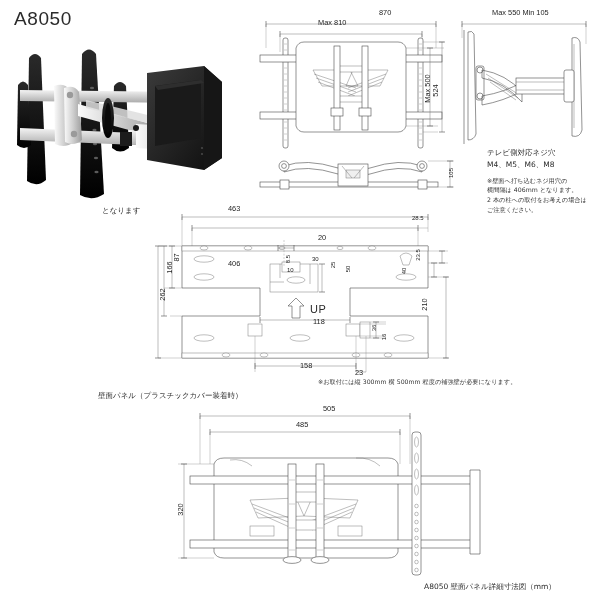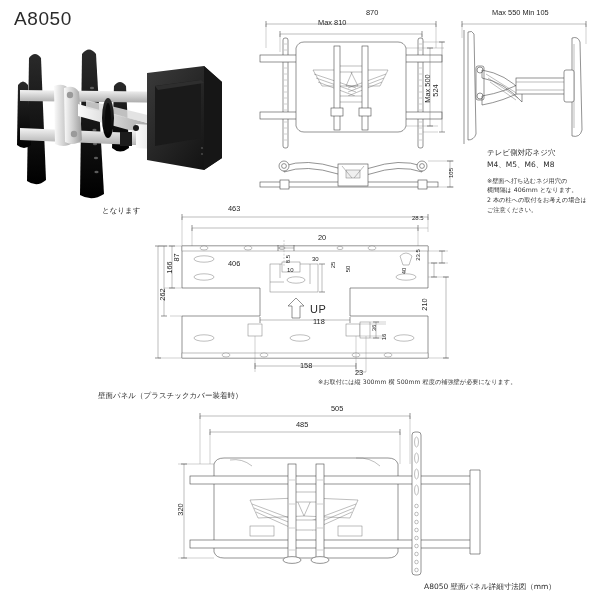--- a/index.html
+++ b/index.html
@@ -234,21 +234,21 @@
       <rect class="ln fillw" x="73" y="100" width="12" height="8"></rect>
       <rect class="ln fillw" x="101" y="100" width="12" height="8"></rect>
 
       <path class="ln-ext" d="M165 34 L186 34 M165 124 L180 124 M148 40 L186 40 M148 118 L180 118"></path>
       <line class="ln-thin" x1="172" y1="40" x2="172" y2="118"></line>
       <path class="ln" d="M169 40 L175 40 M169 118 L175 118"></path>
       <line class="ln-thin" x1="184" y1="34" x2="184" y2="124"></line>
       <path class="ln" d="M181 34 L187 34 M181 124 L187 124"></path>
     </svg>
   </div>
-  <div class="abs dim" style="left:339px; top:8px;padding-left:27px;">870</div>
+  <div class="abs dim" style="left:352px; top:8px;padding-left:27px;">870</div>
   <div class="abs dim" style="left:318px; top:18px;">Max 810</div>
   <div class="abs dim vert" style="left:413px; top:84px;">Max 500</div>
   <div class="abs dim vert" style="left:429px; top:86px;">524</div>
 
   <div class="abs" style="left:258px; top:152px; width:200px; height:46px;">
     <svg width="200" height="46" viewBox="0 0 200 46">
 
       <rect class="ln fillw" x="2" y="30" width="178" height="5"></rect>
 
       <path class="ln" d="M26 14 q22 -8 54 2 q16 4 32 0 q30 -10 52 -2 l0 6 q-22 -8 -52 2 q-16 4 -32 0 q-32 -10 -54 -2 z"></path>
@@ -497,19 +497,19 @@
       </g>
 
       <path class="ln fillw" d="M282 70 L292 70 L292 154 L282 154 Z"></path>
 
       <path class="ln-ext" d="M26 64 L-10 64 M26 158 L-10 158"></path>
       <line class="ln-thin" x1="-4" y1="64" x2="-4" y2="158"></line>
       <path class="ln" d="M-7 64 L-1 64 M-7 158 L-1 158"></path>
     </svg>
   </div>
 
-  <div class="abs dim" style="left:312px; top:404px;padding-left:19px;">505</div>
+  <div class="abs dim" style="left:304px; top:404px;padding-left:19px;">505</div>
   <div class="abs dim" style="left:296px; top:420px;">485</div>
   <div class="abs dim vert" style="left:174px; top:505px;">320</div>
 
   <div class="abs jp" style="left:424px; top:582px;">A8050 壁面パネル詳細寸法図（mm）</div>
 
 </div>
 
 </body></html>

